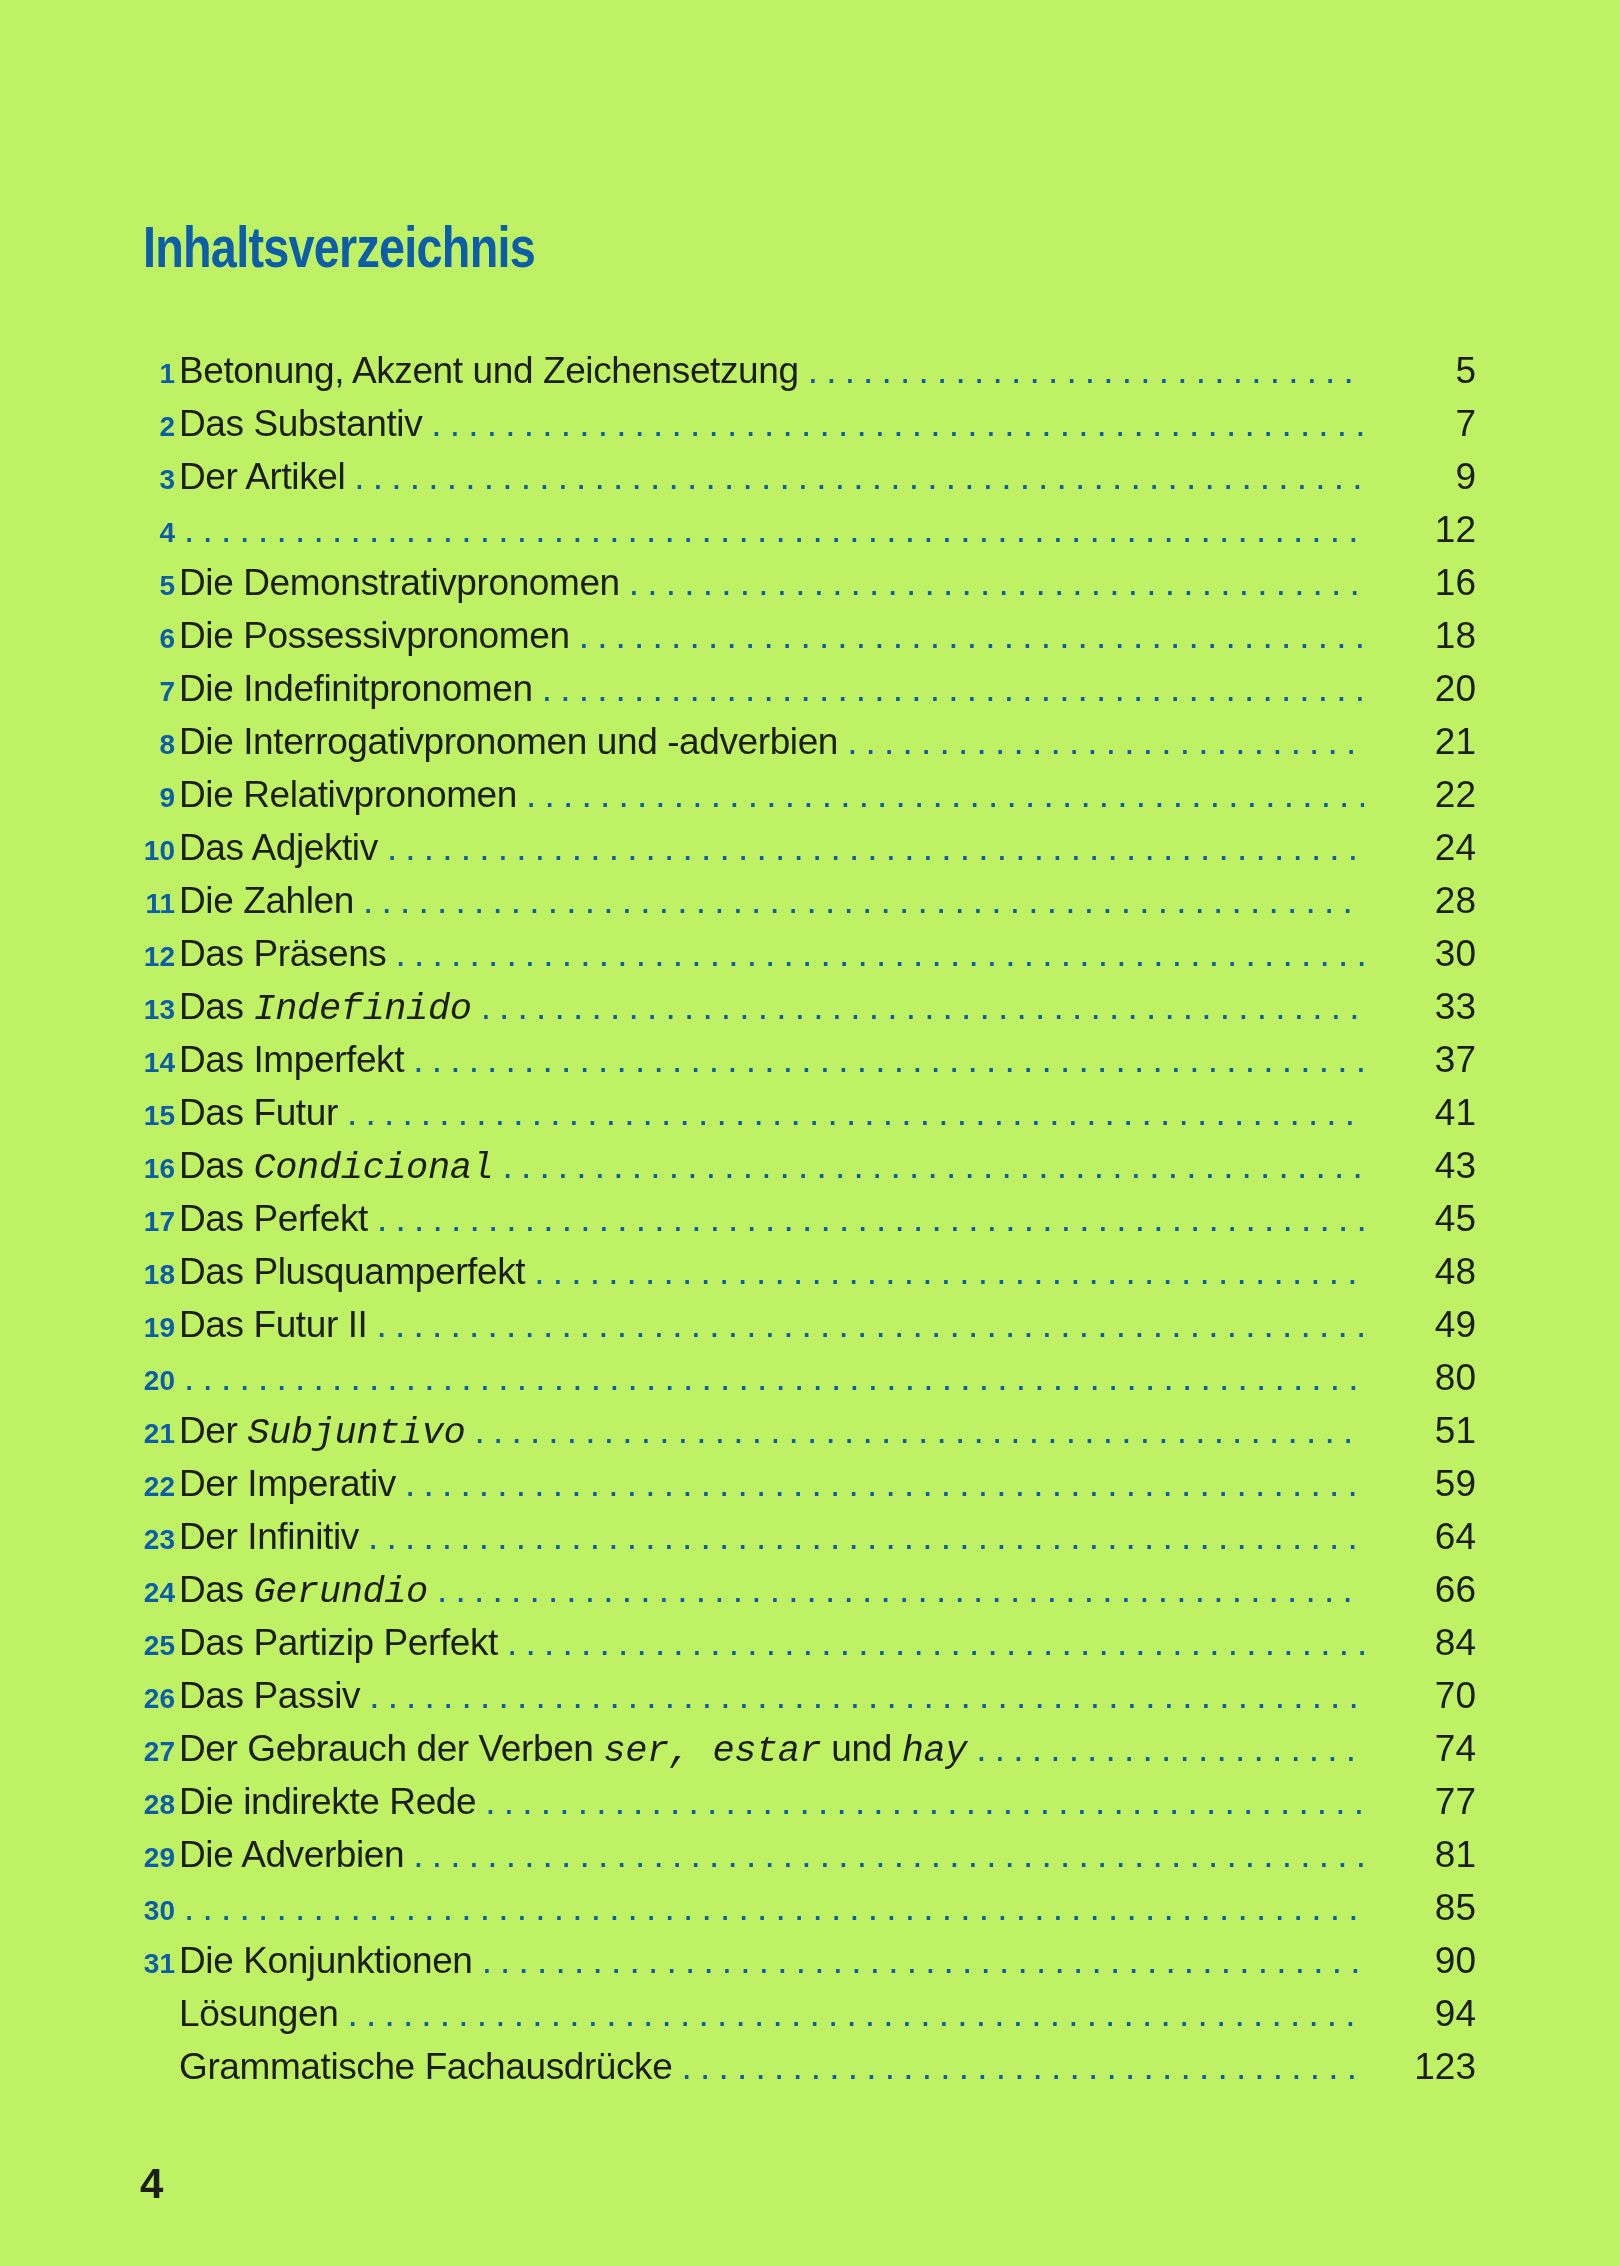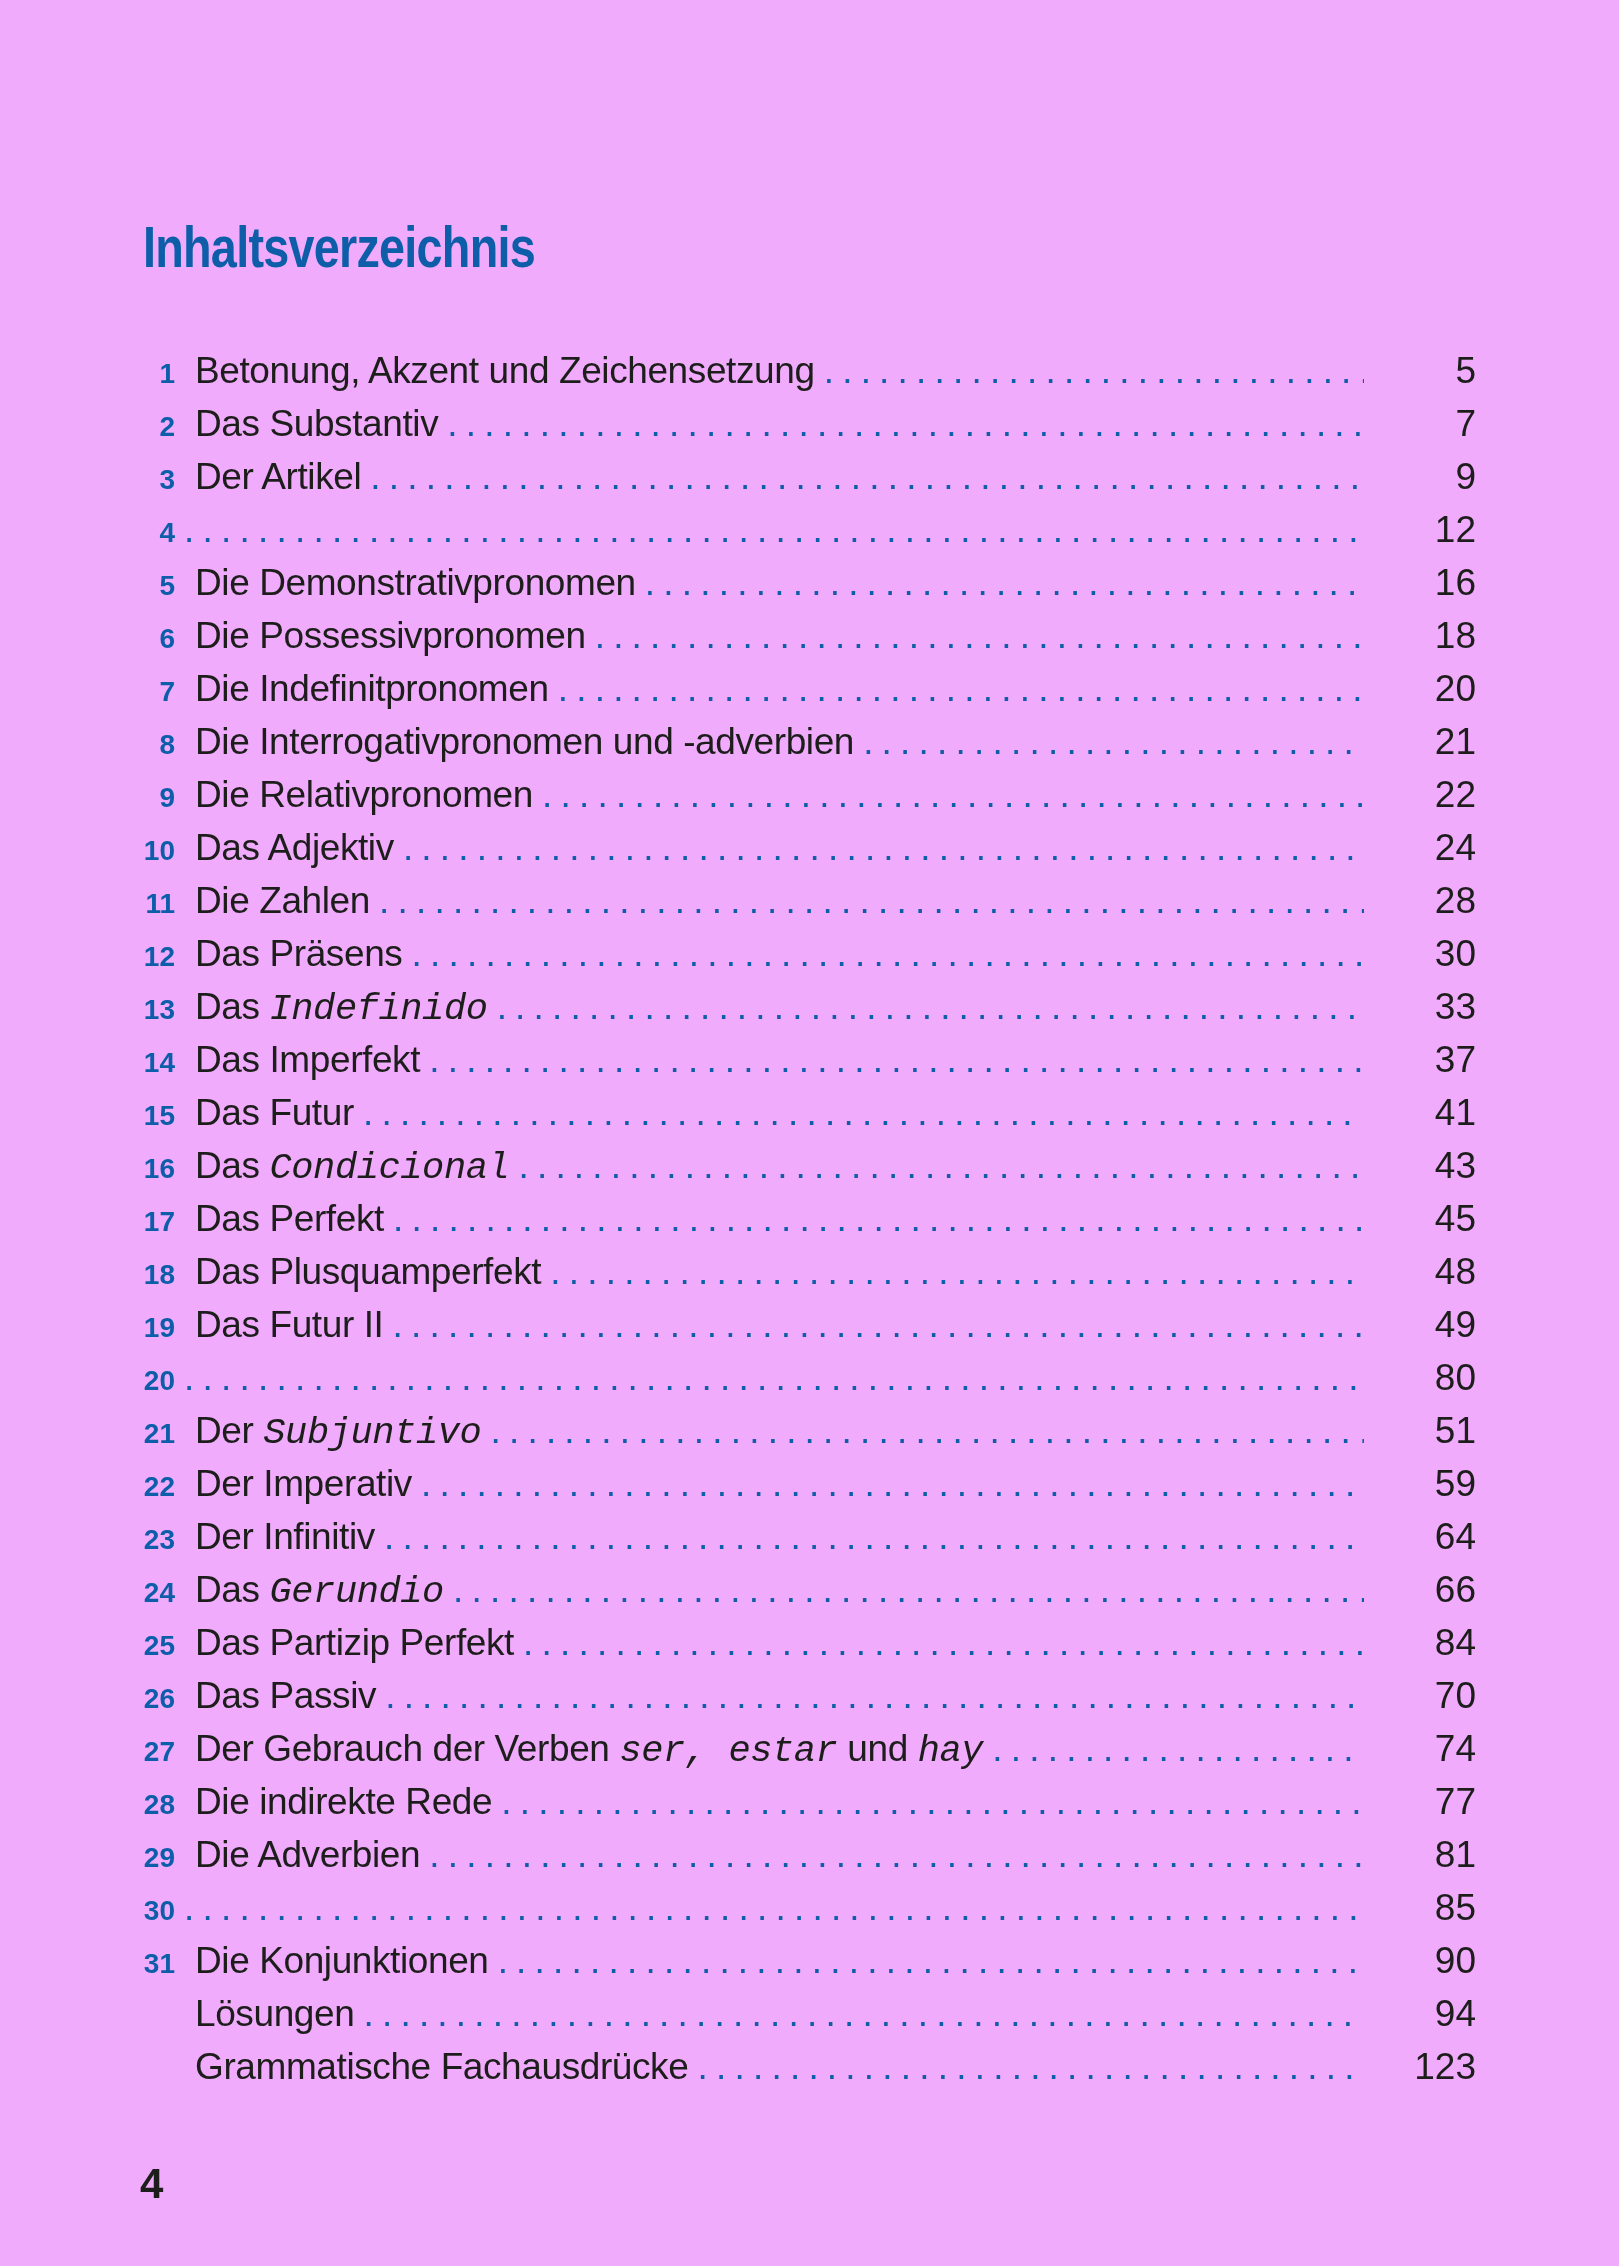--- a/index.html
+++ b/index.html
@@ -14,21 +14,21 @@
     width:var(--page-w);
     height:var(--page-h);
     position:relative;
     font-family:"Liberation Sans", sans-serif;
     color:var(--ink);
     overflow:hidden;
   }
   .page{
     position:absolute;
     inset:0;
-    background:#f0abfc;
+    background:#bef264;
   }
   h1.toc-title{
     position:absolute;
     left:143px;
     top:219px;
     font-size:57px;
     font-weight:700;
     letter-spacing:-0.9px;
     color:var(--accent);
     line-height:1;
@@ -52,21 +52,21 @@
   .num{
     flex:0 0 40px;
     width:40px;
     text-align:right;
     font-size:28px;
     font-weight:700;
     color:var(--accent);
   }
   .label{
     flex:0 0 auto;
-    margin-left:20px;
+    margin-left:4px;
     font-size:37px;
     letter-spacing:-0.4px;
     color:var(--ink);
   }
   .label em{
     font-style:italic;
     font-family:Liberation Mono, monospace;
   }
   .dots{
     flex:1 1 auto;

